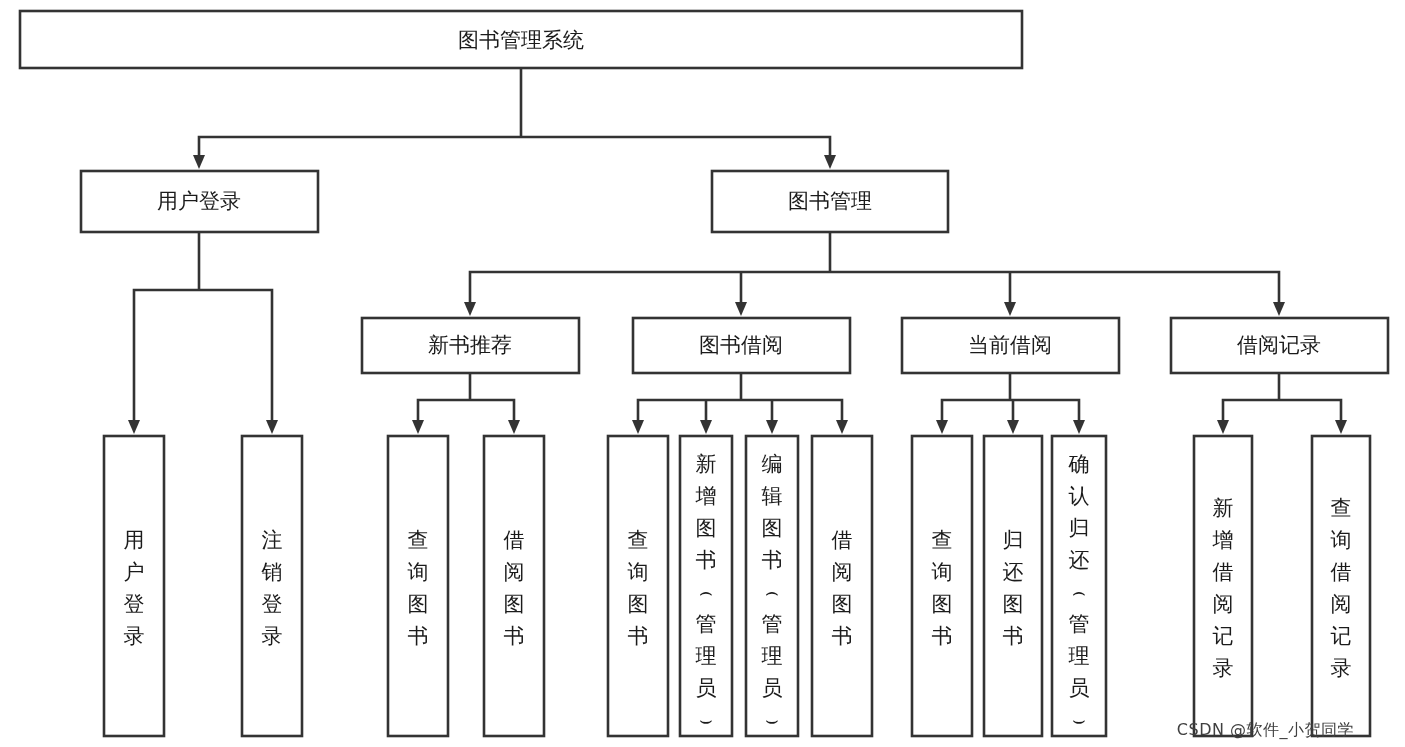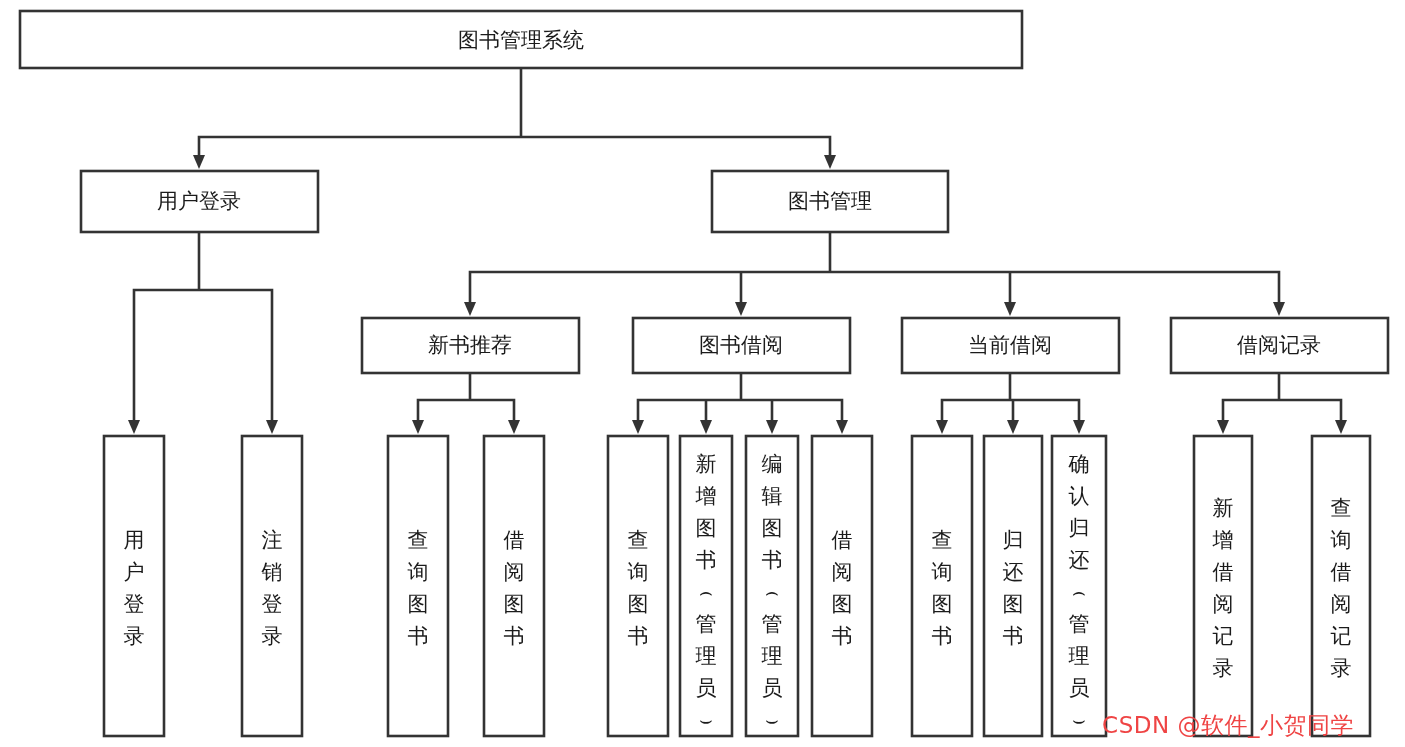--- a/index.html
+++ b/index.html
@@ -54,22 +54,22 @@
     font-family: "DejaVu Sans", "Liberation Sans", sans-serif;
     font-size: 21px;
     fill: #1b1b1b;
     text-anchor: middle;
   }
   .watermark-text {
     position: absolute;
     right: 8px;
     bottom: 6px;
     font-family: "DejaVu Sans", "Liberation Sans", sans-serif;
-    font-size: 23px;
-    color: #ef4444;
+    font-size: 16px;
+    color: #404040;
     letter-spacing: 0.5px;
     white-space: nowrap;
     user-select: none;
   }
 </style>
 </head>
 <body>
 
 <div id="diagram-root">
 

